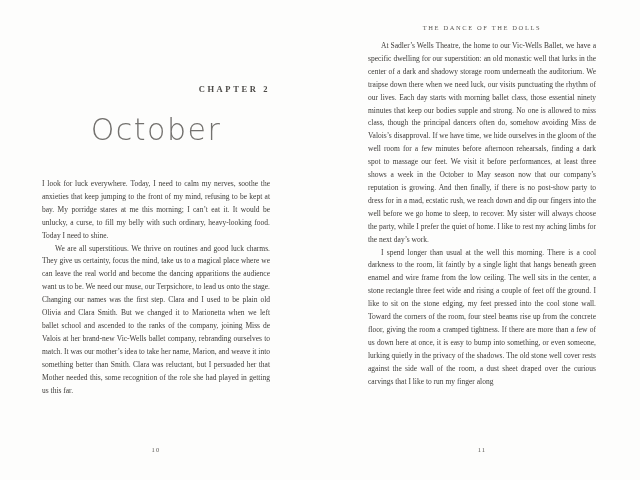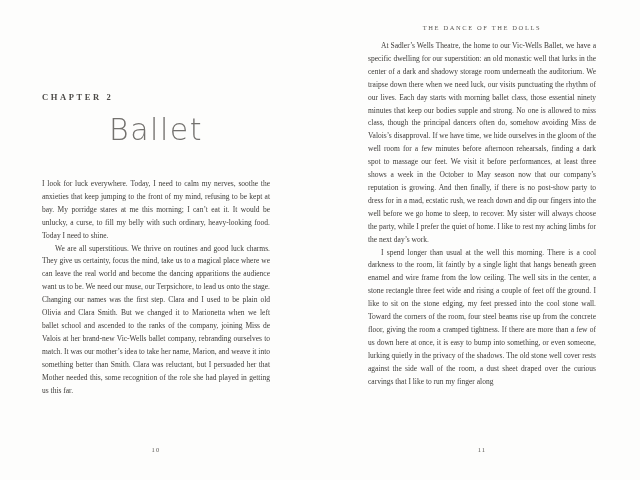--- a/index.html
+++ b/index.html
@@ -16,22 +16,22 @@
 
   .running-header{
     position:absolute;top:24px;left:0;width:100%;
     text-align:center;
     font-size:6.5px;letter-spacing:1.6px;
     color:#5a5854;
     text-transform:uppercase;
   }
 
   .chapter-label{
-    position:absolute;top:92px;left:0;width:100%;
-    text-align:left;
+    position:absolute;top:84px;left:0;width:100%;
+    text-align:right;
     font-size:8.5px;font-weight:700;letter-spacing:2.6px;
     color:#4c4a47;
     text-transform:uppercase;
   }
   .chapter-title{
     position:absolute;top:112px;left:0;width:100%;
     margin:0;text-align:center;
     font-family:"DejaVu Sans","Liberation Sans",sans-serif;
     font-weight:200;
     font-size:30px;letter-spacing:1.5px;
@@ -57,21 +57,21 @@
     color:#5a5854;
   }
 </style>
 </head>
 <body>
 
 <div class="spread">
 
   <div class="page page-left">
     <div class="chapter-label">CHAPTER 2</div>
-    <h1 class="chapter-title">Ballet</h1>
+    <h1 class="chapter-title">October</h1>
     <div class="body-text body-left">
         <p>I look for luck everywhere. Today, I need to calm my nerves, soothe the anxieties that keep jumping to the front of my mind, refusing to be kept at bay. My porridge stares at me this morning; I can’t eat it. It would be unlucky, a curse, to fill my belly with such ordinary, heavy-looking food. Today I need to shine.</p>
         <p class="indent">We are all superstitious. We thrive on routines and good luck charms. They give us certainty, focus the mind, take us to a magical place where we can leave the real world and become the dancing apparitions the audience want us to be. We need our muse, our Terpsichore, to lead us onto the stage. Changing our names was the first step. Clara and I used to be plain old Olivia and Clara Smith. But we changed it to Marionetta when we left ballet school and ascended to the ranks of the company, joining Miss de Valois at her brand-new Vic-Wells ballet company, rebranding ourselves to match. It was our mother’s idea to take her name, Marion, and weave it into something better than Smith. Clara was reluctant, but I persuaded her that Mother needed this, some recognition of the role she had played in getting us this far.</p>
       </div>
     <div class="page-number">10</div>
   </div>
 
   <div class="page page-right">
     <div class="running-header">THE DANCE OF THE DOLLS</div>
     <div class="body-text body-right">

